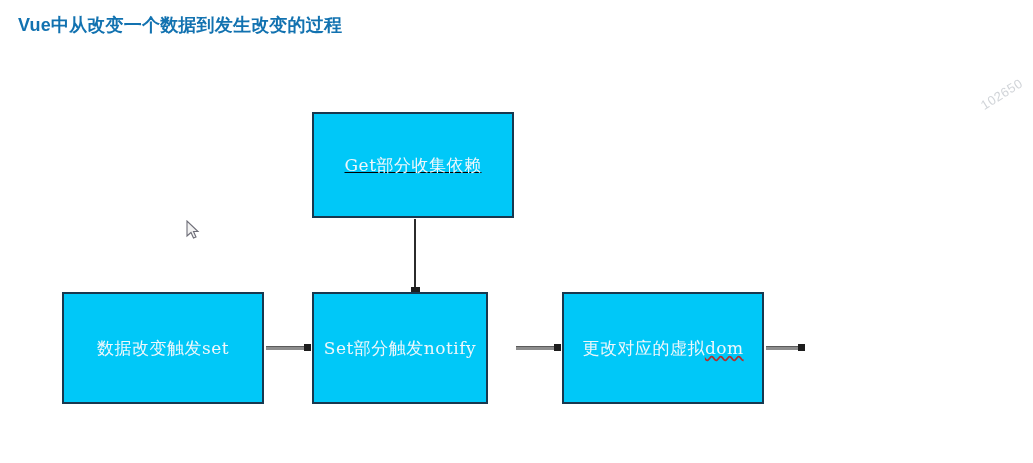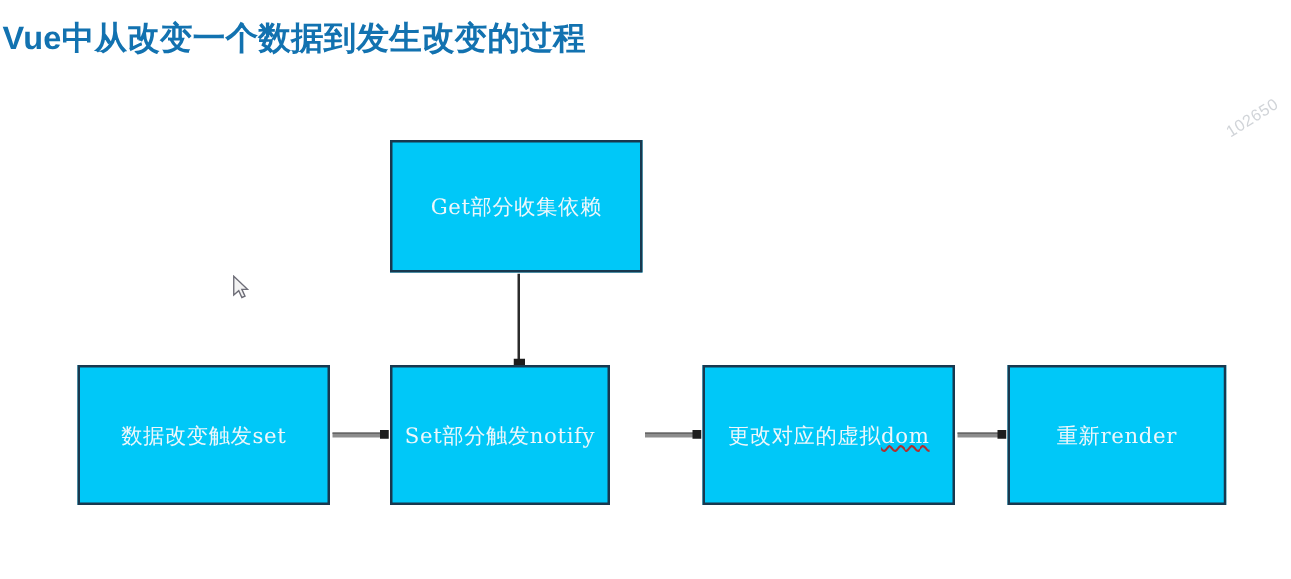--- a/index.html
+++ b/index.html
@@ -14,24 +14,24 @@
     position: relative;
     width: 1033px;
     height: 463px;
     background: #ffffff;
     overflow: hidden;
   }
 
   
   #page-title {
     position: absolute;
-    left: 2px;
+    left: 18px;
     top: 13px;
     font-family: "Liberation Sans", "DejaVu Sans", sans-serif;
-    font-size: 26px;
+    font-size: 18px;
     font-weight: bold;
     letter-spacing: 0.2px;
     color: #1272b0;
     white-space: nowrap;
   }
 
   
   #watermark {
     position: absolute;
     left: 978px;
@@ -63,21 +63,21 @@
     white-space: nowrap;
     letter-spacing: 0.5px;
   }
   .flow-box .box-label .misspelled {
     text-decoration: underline wavy #b03030;
     text-decoration-skip-ink: none;
     text-underline-offset: 2px;
     text-align: center;
   }
 
-  #box-get      { left: 312px; top: 112px; width: 202px; height: 106px; }
+  #box-get      { left: 312px; top: 112px; width: 202px; height: 106px; text-decoration: underline; }
   #box-set-trig { left: 62px;  top: 292px; width: 202px; height: 112px; }
   #box-notify   { left: 312px; top: 292px; width: 176px; height: 112px; }
   #box-vdom     { left: 562px; top: 292px; width: 202px; height: 112px; }
   #box-render   { left: 806px; top: 292px; width: 175px; height: 112px; }
 
   
   .connector-h {
     position: absolute;
     height: 4px;
     background: #8d8d8d;
@@ -150,21 +150,18 @@
   <div class="connector-h" id="conn-2-3"></div>
   <div class="arrowhead-right" id="head-2-3"></div>
 
   <div class="flow-box" id="box-vdom">
     <span class="box-label"><span>更改对应的虚拟</span><span class="misspelled">dom</span></span>
   </div>
 
   <div class="connector-h" id="conn-3-4"></div>
   <div class="arrowhead-right" id="head-3-4"></div>
 
-  <div class="flow-box" id="box-render">
-    <span class="box-label">重新render</span>
-  </div>
 
   <svg id="mouse-cursor" viewBox="0 0 14 20">
     <polygon points="1,1 1,16 5,12.5 7.5,18 10,17 7.5,11.5 12,11.5" fill="#f2f2f2" stroke="#6e6e78" stroke-width="1.1"></polygon>
   </svg>
 
 </div>
 
 </body></html>

